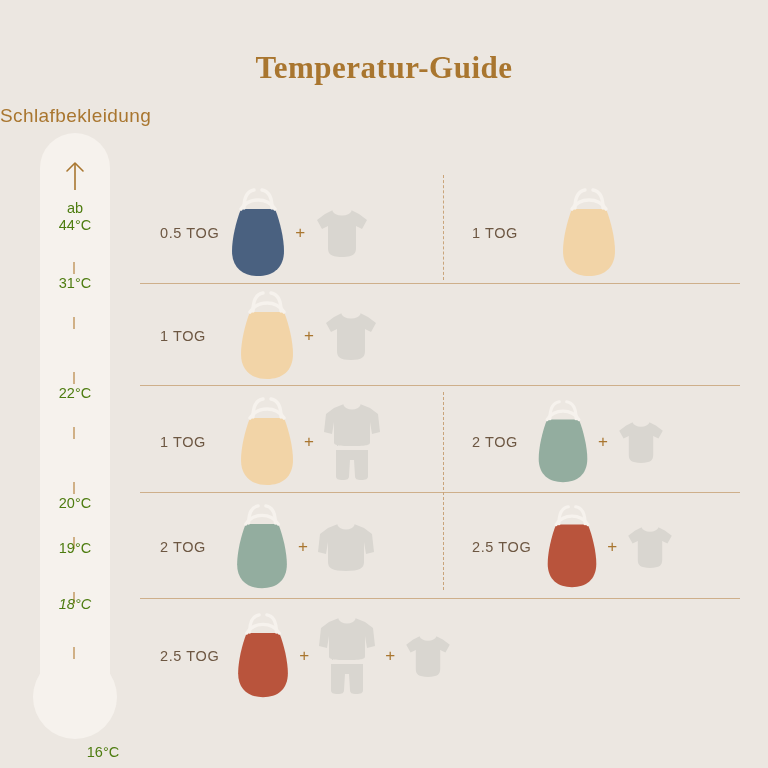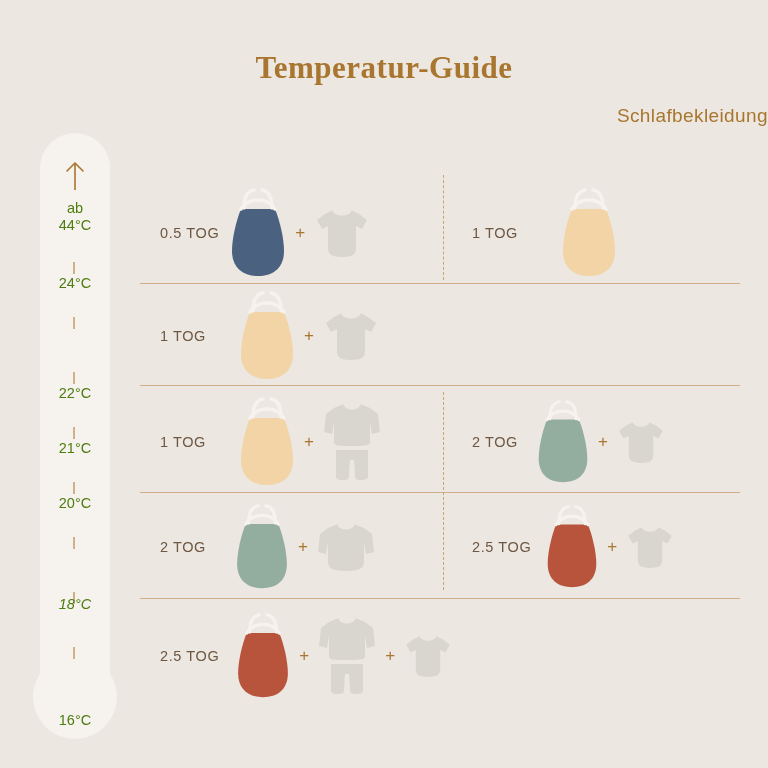--- a/index.html
+++ b/index.html
@@ -31,21 +31,21 @@
     font-size: 31px;
     font-weight: bold;
     color: #a9762f;
     letter-spacing: 0.5px;
   }
   .subtitle {
     position: absolute;
     top: 105px;
     left: 0;
     width: 768px;
-    text-align: right;
+    text-align: left;
     font-family: "Liberation Sans", sans-serif;
     font-size: 19px;
     color: #a9762f;
     letter-spacing: 0.4px;
   }
 
   
   .thermo {
     position: absolute;
     left: 40px;
@@ -154,26 +154,26 @@
   <div class="thermo-dash" style="top:427px;"></div>
   <div class="thermo-dash" style="top:482px;"></div>
   <div class="thermo-dash" style="top:537px;"></div>
   <div class="thermo-dash" style="top:592px;"></div>
   <div class="thermo-dash" style="top:647px;"></div>
 
   <div class="temp-label" style="top:200px;">
     <span class="ab">ab</span>
     <span class="ab">44°C</span>
   </div>
-  <div class="temp-label" style="top:275px;">24°C</div>
+  <div class="temp-label" style="top:275px;">31°C</div>
   <div class="temp-label" style="top:385px;">22°C</div>
-  <div class="temp-label" style="top:440px;">21°C</div>
   <div class="temp-label" style="top:495px;">20°C</div>
+  <div class="temp-label" style="top:540px;">19°C</div>
   <div class="temp-label" style="top:596px;font-style:italic;">18°C</div>
-  <div class="temp-label" style="top:712px;">16°C</div>
+  <div class="temp-label" style="top:744px;padding-left:28px;">16°C</div>
 
   <div class="hline" style="top:283px;"></div>
   <div class="hline" style="top:385px;"></div>
   <div class="hline" style="top:492px;"></div>
   <div class="hline" style="top:598px;"></div>
 
   <div class="vdash" style="top:175px; height:105px;"></div>
   <div class="vdash" style="top:392px; height:198px;"></div>
 
   <div class="cell" style="left:160px; top:185px; height:95px;">

